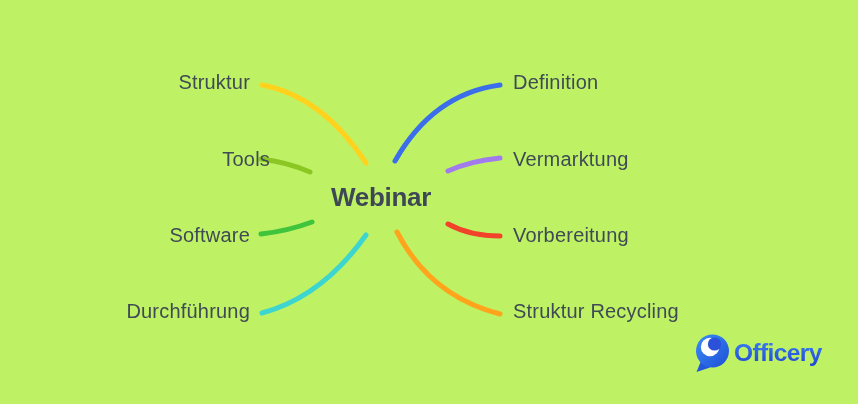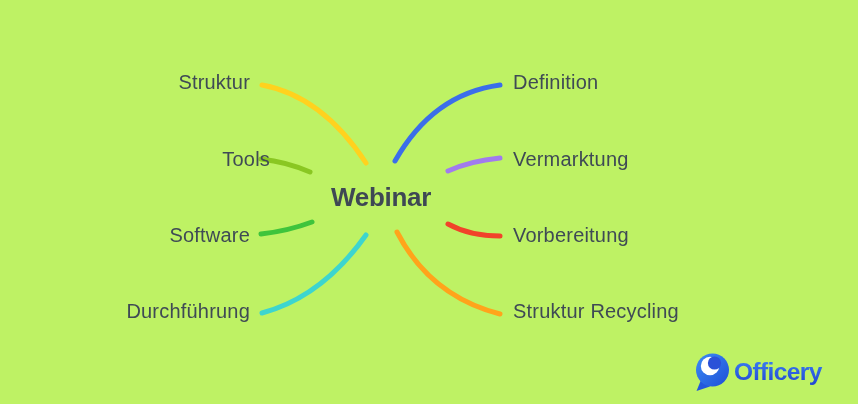--- a/index.html
+++ b/index.html
@@ -36,21 +36,21 @@
     font-size: 26px;
     font-weight: bold;
     letter-spacing: -0.3px;
     color: #3E4854;
     white-space: nowrap;
     cursor: pointer;
   }
   .logo {
     position: absolute;
     right: 22px;
-    bottom: 9px;
+    bottom: 28px;
     width: 142px;
     height: 44px;
   }
 </style>
 </head>
 <body>
 
 <div class="stage">
 
   <svg class="curves-svg" viewBox="0 0 858 404" xmlns="http://www.w3.org/2000/svg">

